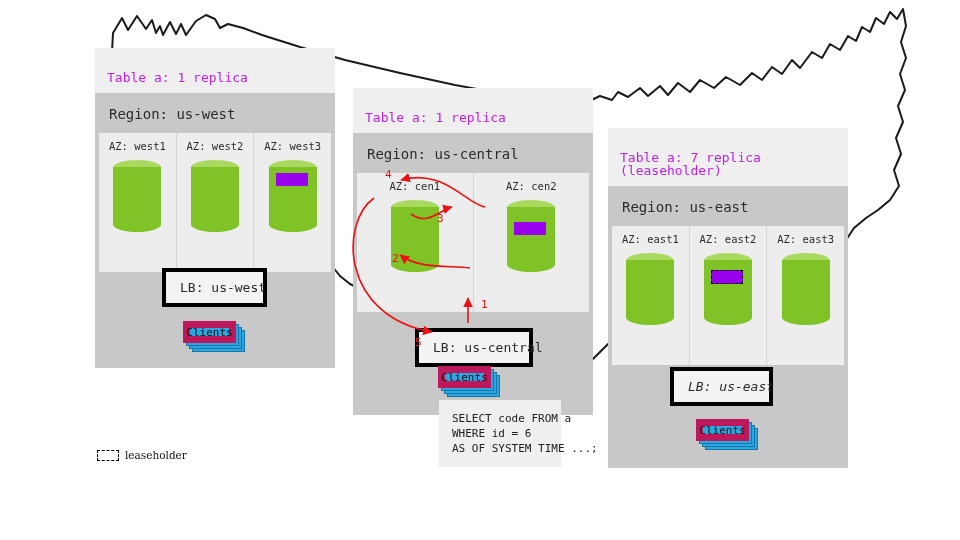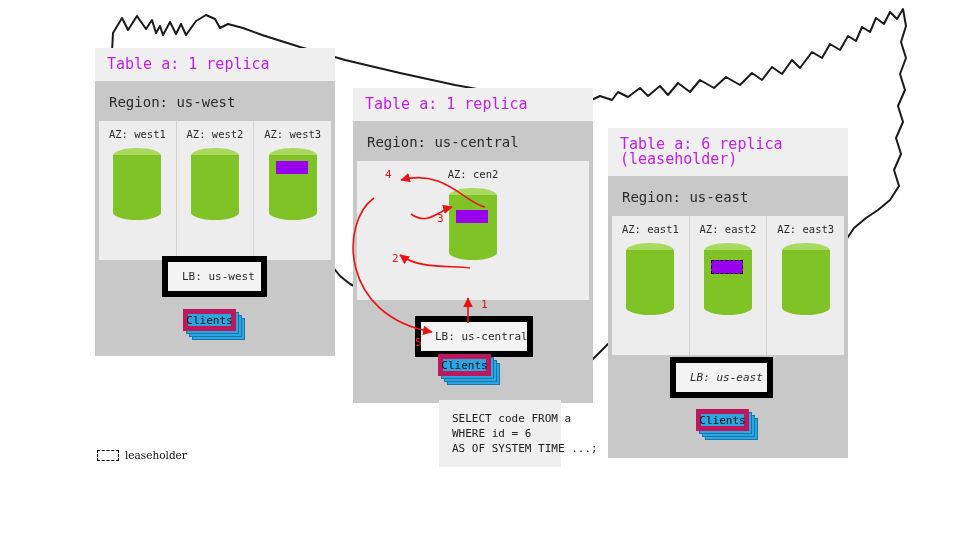--- a/index.html
+++ b/index.html
@@ -10,22 +10,22 @@
   }
   #stage{position:absolute;left:0;top:0;width:960px;height:540px;}
 
   
   #usmap{position:absolute;left:0;top:0;width:960px;height:540px;pointer-events:none;}
 
   
   .region{position:absolute;}
   .banner{
     background:#efefef;color:#c020e8;
-    font-size:15px;line-height:1;
-    padding:9px 12px 9px 12px;
+    font-size:13px;line-height:1;
+    padding:23px 12px 9px 12px;
     box-sizing:border-box;letter-spacing:0px;
   }
   .region-body{background:#c8c8c8;box-sizing:border-box;position:relative;}
   .region-title{
     color:#2b2b2b;font-size:14px;padding:13px 0 11px 14px;
     font-family:"DejaVu Sans Mono","Liberation Mono",monospace;
   }
   .az-row{display:flex;background:#ededed;margin:0 4px;box-sizing:border-box;}
   .az{
     flex:1;background:#ededed;border-right:1px solid #d2d2d2;
@@ -38,29 +38,29 @@
   
   .cyl{position:relative;}
   .cyl .body{position:absolute;left:0;background:#7fc326;}
   .cyl .top{position:absolute;left:0;top:0;background:#a9d95f;border-radius:50%;}
   .cyl .bot{position:absolute;left:0;background:#7fc326;border-radius:50%;}
   .range{position:absolute;background:#9900ee;z-index:5;}
   .range.leaseholder{border:1.6px dashed #000;box-sizing:border-box;}
 
   
   .lb{
-    position:absolute;background:#f3f3f3;border:6px solid #000000;
-    font-size:11px;color:#2b2b2b;text-align:left;
+    position:absolute;background:#f3f3f3;border:4px solid #000000;
+    font-size:13px;color:#2b2b2b;text-align:left;
     padding:8px 14px;box-sizing:border-box;white-space:nowrap;
   }
   
   .clients{position:absolute;}
   .clients .sheet{position:absolute;background:#2ba6e0;border:1px solid #1676a8;box-sizing:border-box;}
   .clients .front{
-    position:absolute;left:0;top:0;background:#2ba6e0;border:5px solid #be185d;
+    position:absolute;left:0;top:0;background:#2ba6e0;border:7px solid #be185d;
     color:#111;font-size:11px;display:flex;align-items:center;justify-content:center;
     box-sizing:border-box;
   }
   
   .sqlbox{
     position:absolute;background:#efefef;color:#202020;
     font-size:11px;line-height:15px;padding:11px 13px;box-sizing:border-box;
     white-space:pre;
   }
   
@@ -154,20 +154,28 @@
       </div>
     </div>
   </div>
 
   <div class="region" id="r-central" style="left:353px;top:88px;width:240px;">
     <div class="banner">Table a: 1 replica</div>
     <div class="region-body" style="height:282px;">
       <div class="region-title">Region: us-central</div>
       <div class="az-row" style="height:139px;">
         <div class="az">
+          <div class="az-label">AZ: cen1</div>
+          <div class="cyl" style="width:48px;height:72px;">
+            <div class="top" style="width:48px;height:15px;"></div>
+            <div class="body" style="top:7px;width:48px;height:58px;"></div>
+            <div class="bot" style="top:57px;width:48px;height:15px;"></div>
+          </div>
+        </div>
+        <div class="az">
           <div class="az-label">AZ: cen2</div>
           <div class="cyl" style="width:48px;height:72px;">
             <div class="top" style="width:48px;height:15px;"></div>
             <div class="body" style="top:7px;width:48px;height:58px;"></div>
             <div class="bot" style="top:57px;width:48px;height:15px;"></div>
             <div class="range" style="left:7px;top:22px;width:32px;height:13px;"></div>
           </div>
         </div>
       </div>
       <div class="lb" style="left:62px;top:195px;width:118px;">LB: us-central</div>
@@ -177,21 +185,21 @@
         <div class="sheet" style="left:3px;top:3px;width:53px;height:22px;"></div>
         <div class="front" style="width:53px;height:22px;">Clients</div>
       </div>
     </div>
     <div class="sqlbox" style="left:86px;top:312px;width:122px;">SELECT code FROM a
 WHERE id = 6
 AS OF SYSTEM TIME ...;</div>
   </div>
 
   <div class="region" id="r-east" style="left:608px;top:128px;width:240px;">
-    <div class="banner">Table a: 6 replica (leaseholder)</div>
+    <div class="banner">Table a: 7 replica (leaseholder)</div>
     <div class="region-body" style="height:282px;">
       <div class="region-title">Region: us-east</div>
       <div class="az-row" style="height:139px;">
         <div class="az">
           <div class="az-label">AZ: east1</div>
           <div class="cyl" style="width:48px;height:72px;">
             <div class="top" style="width:48px;height:15px;"></div>
             <div class="body" style="top:7px;width:48px;height:58px;"></div>
             <div class="bot" style="top:57px;width:48px;height:15px;"></div>
           </div>

